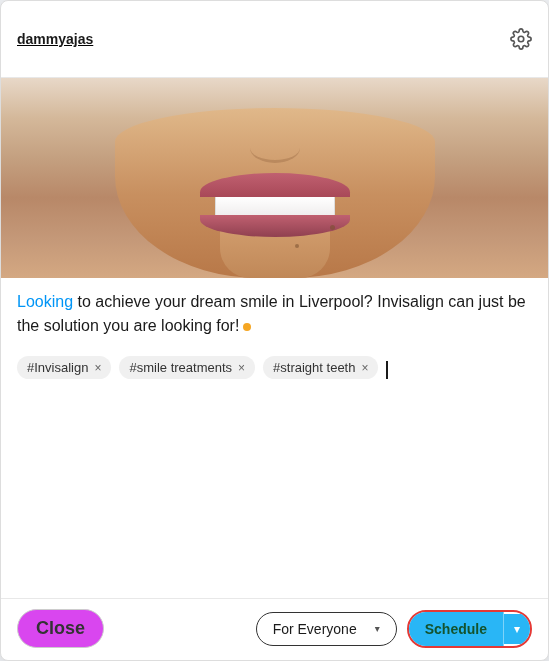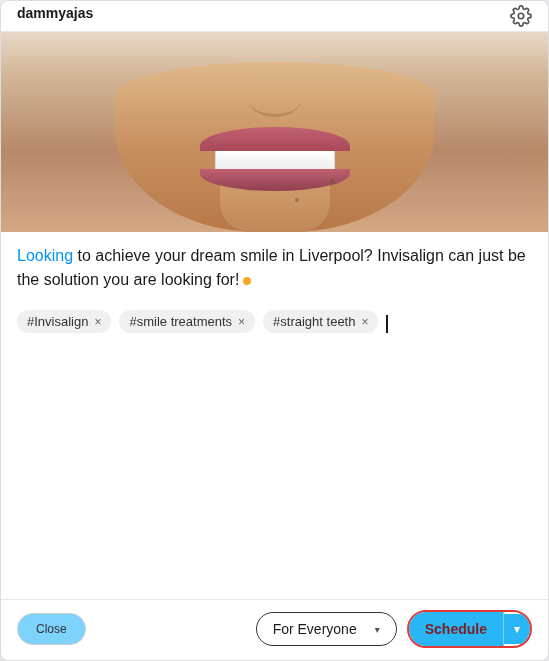--- a/index.html
+++ b/index.html
@@ -18,24 +18,25 @@
       background: #fff;
       border-radius: 8px;
       box-shadow: 0 4px 20px rgba(0,0,0,0.15);
       display: flex;
       flex-direction: column;
       overflow: hidden;
       border: 1px solid #ddd;
     }
     .header {
       display: flex;
-      align-items: flex-start;
+      align-items: center;
       justify-content: space-between;
-      padding: 4px 16px;
+      padding: 27px 16px;
       border-bottom: 1px solid #e8e8e8;
+      text-decoration: underline;
     }
     .header-username {
       font-size: 14px;
       font-weight: 600;
       color: #1a1a1a;
     }
     .gear-icon {
       width: 22px;
       height: 22px;
       color: #555;
@@ -127,25 +128,25 @@
       align-items: center;
       justify-content: space-between;
       padding: 10px 16px 12px;
       border-top: 1px solid #e8e8e8;
       gap: 10px;
     }
     .close-button {
       padding: 8px 18px;
       border: 1px solid #ccc;
       border-radius: 20px;
-      background: #7dd3fc;
-      font-size: 12px;
+      background: #d946ef;
+      font-size: 18px;
       color: #333;
       cursor: pointer;
-      font-weight: 400;
+      font-weight: 700;
     }
     .for-everyone-button {
       display: flex;
       align-items: center;
       gap: 18px;
       padding: 8px 16px;
       border: 1px solid #333;
       border-radius: 20px;
       background: #fff;
       font-size: 14px;
@@ -160,21 +161,21 @@
     .schedule-btn-group {
       display: flex;
       align-items: center;
       border-radius: 20px;
       overflow: hidden;
       border: 2.5px solid #e53935;
     }
     .schedule-main {
       padding: 9px 16px;
       background: #29b6f6;
-      color: #7f1d1d;
+      color: #14532d;
       font-size: 14px;
       font-weight: 600;
       cursor: pointer;
       border: none;
       border-right: 1px solid rgba(255,255,255,0.4);
     }
     .schedule-dropdown {
       padding: 8px 10px;
       background: #29b6f6;
       color: #fff;

